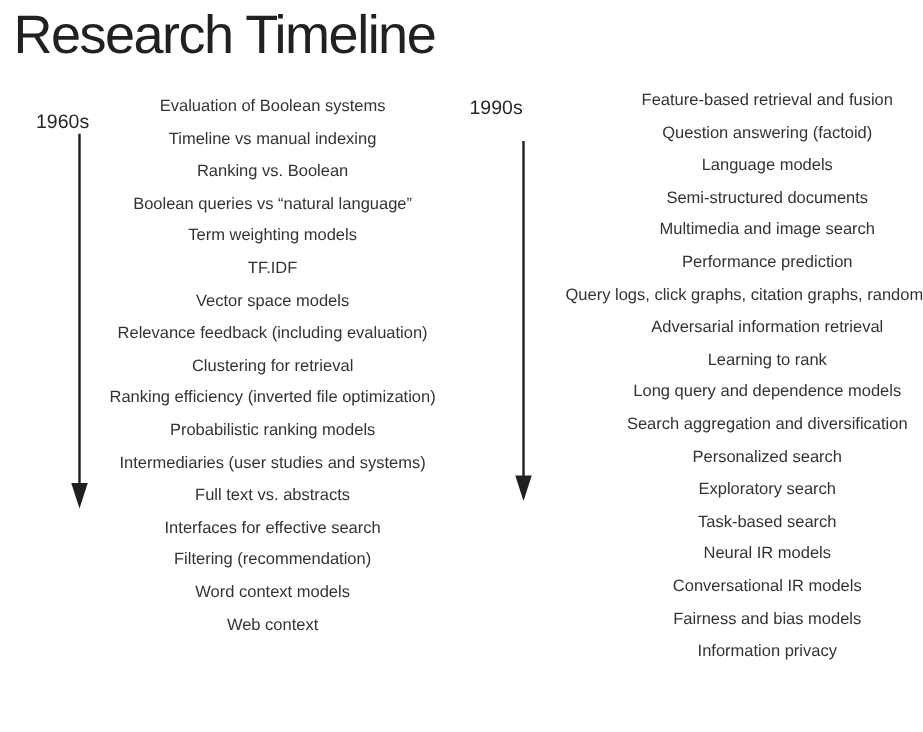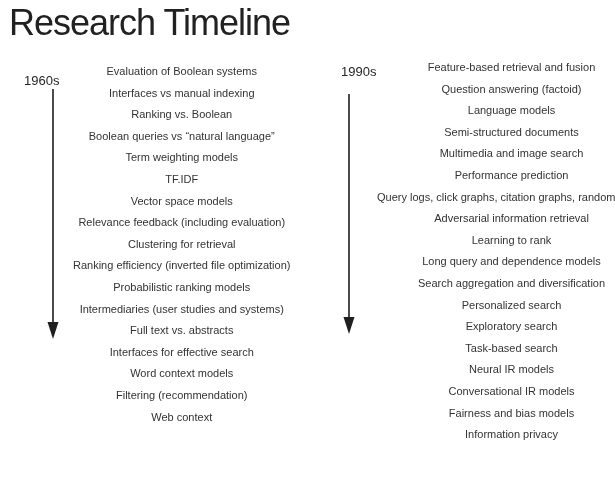--- a/index.html
+++ b/index.html
@@ -26,21 +26,21 @@
     color: #212121;
     white-space: nowrap;
   }
   .era-label {
     position: absolute;
     font-size: 13px;
     color: #262626;
     white-space: nowrap;
   }
   .era-1960s { left: 24px; top: 73px; }
-  .era-1990s { left: 341px; top: 64px; text-align: center; }
+  .era-1990s { left: 313px; top: 64px; text-align: center; }
   .arrow {
     position: absolute;
   }
   .arrow-left { left: 46px; top: 89px; }
   .arrow-right { left: 342px; top: 94px; }
   .items {
     position: absolute;
     display: flex;
     flex-direction: column;
     text-align: center;
@@ -63,35 +63,35 @@
   <div class="title">Research Timeline</div>
 
   <div class="era-label era-1960s">1960s</div>
   <svg class="arrow arrow-left" width="14" height="250" viewBox="0 0 14 250">
     <line x1="7" y1="0" x2="7" y2="236" stroke="#1f1f1f" stroke-width="1.6"></line>
     <polygon points="7,250 1.5,233 12.5,233" fill="#1f1f1f"></polygon>
   </svg>
   <div class="items items-left">
 
   <div class="item">Evaluation of Boolean systems</div>
-      <div class="item">Interfaces vs manual indexing</div>
+      <div class="item">Timeline vs manual indexing</div>
       <div class="item">Ranking vs. Boolean</div>
       <div class="item">Boolean queries vs “natural language”</div>
       <div class="item">Term weighting models</div>
       <div class="item">TF.IDF</div>
       <div class="item">Vector space models</div>
       <div class="item">Relevance feedback (including evaluation)</div>
       <div class="item">Clustering for retrieval</div>
       <div class="item">Ranking efficiency (inverted file optimization)</div>
       <div class="item">Probabilistic ranking models</div>
       <div class="item">Intermediaries (user studies and systems)</div>
       <div class="item">Full text vs. abstracts</div>
       <div class="item">Interfaces for effective search</div>
+      <div class="item">Filtering (recommendation)</div>
       <div class="item">Word context models</div>
-      <div class="item">Filtering (recommendation)</div>
       <div class="item">Web context</div>
     </div>
 
   <div class="era-label era-1990s">1990s</div>
   <svg class="arrow arrow-right" width="14" height="240" viewBox="0 0 14 240">
     <line x1="7" y1="0" x2="7" y2="226" stroke="#1f1f1f" stroke-width="1.6"></line>
     <polygon points="7,240 1.5,223 12.5,223" fill="#1f1f1f"></polygon>
   </svg>
   <div class="items items-right">
 

